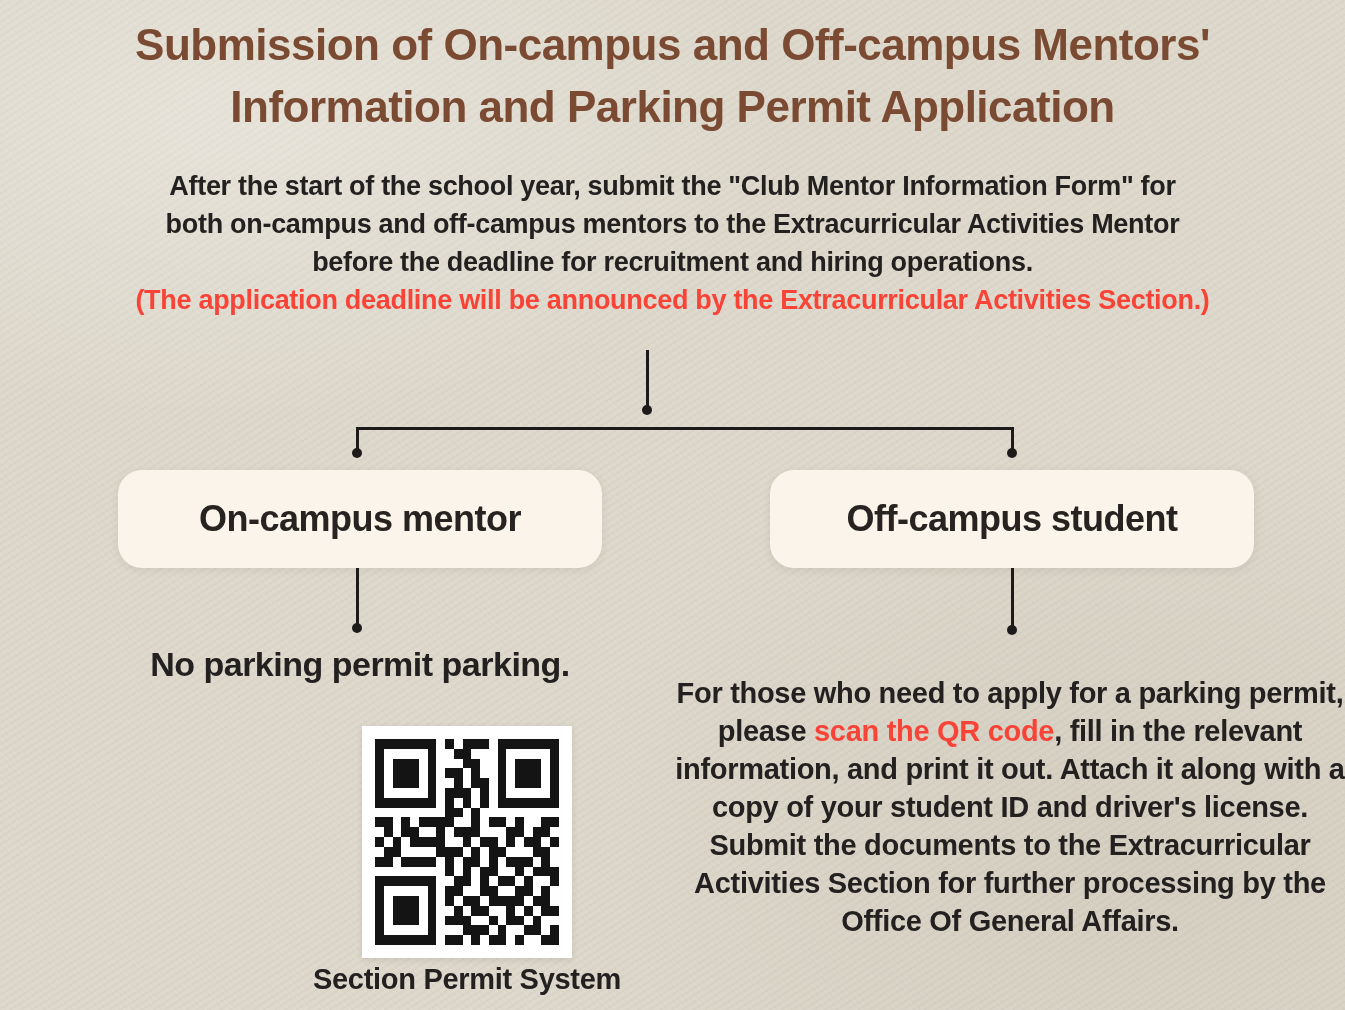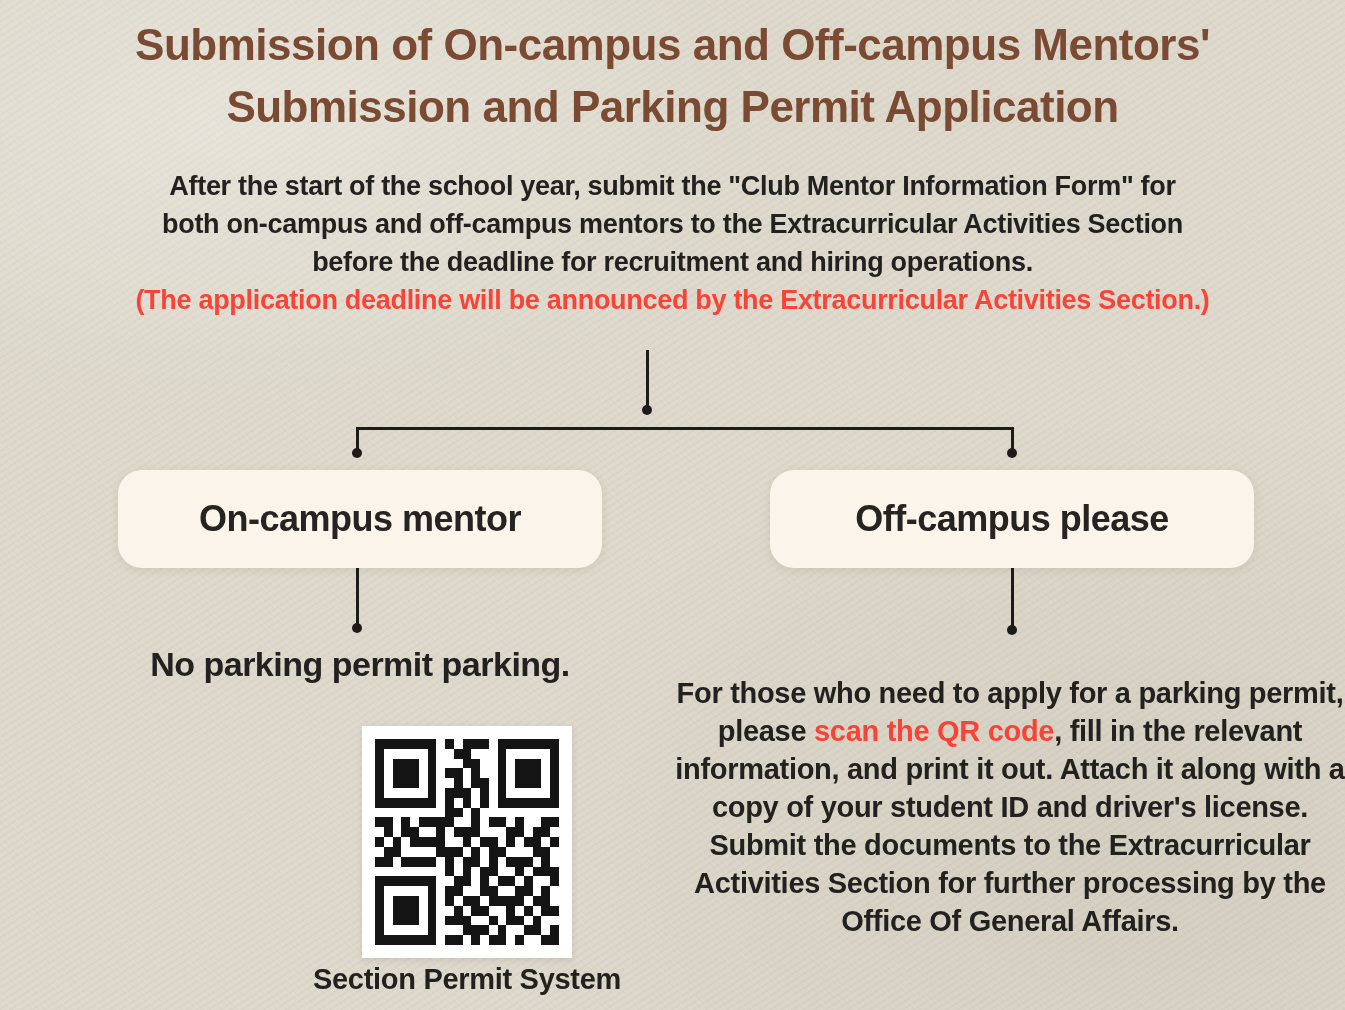--- a/index.html
+++ b/index.html
@@ -102,43 +102,43 @@
   }
   .red-inline { color: #f94337; }
 </style>
 </head>
 <body>
 
 <div class="canvas">
 
   <header class="title">
     <div class="title-line">Submission of On-campus and Off-campus Mentors'</div>
-    <div class="title-line">Submission and Parking Permit Application</div>
+    <div class="title-line">Information and Parking Permit Application</div>
   </header>
 
   <section class="intro">
     <div class="intro-line">After the start of the school year, submit the "Club Mentor Information Form" for</div>
-    <div class="intro-line">both on-campus and off-campus mentors to the Extracurricular Activities Section</div>
+    <div class="intro-line">both on-campus and off-campus mentors to the Extracurricular Activities Mentor</div>
     <div class="intro-line">before the deadline for recruitment and hiring operations.</div>
     <div class="intro-line deadline">(The application deadline will be announced by the Extracurricular Activities Section.)</div>
   </section>
 
   <div class="cline" style="left:646px; top:350px; width:3px; height:56px;"></div>
   <div class="cdot" style="left:642px; top:405px;"></div>
   <div class="cline" style="left:356px; top:427px; width:658px; height:3px;"></div>
   <div class="cline" style="left:356px; top:427px; width:3px; height:22px;"></div>
   <div class="cdot" style="left:352px; top:448px;"></div>
   <div class="cline" style="left:1011px; top:427px; width:3px; height:22px;"></div>
   <div class="cdot" style="left:1007px; top:448px;"></div>
 
   <div class="node node-left">
     <span class="node-label">On-campus mentor</span>
   </div>
   <div class="node node-right">
-    <span class="node-label">Off-campus please</span>
+    <span class="node-label">Off-campus student</span>
   </div>
 
   <div class="cline" style="left:356px; top:568px; width:3px; height:56px;"></div>
   <div class="cdot" style="left:352px; top:623px;"></div>
   <div class="cline" style="left:1011px; top:568px; width:3px; height:58px;"></div>
   <div class="cdot" style="left:1007px; top:625px;"></div>
 
   <div class="left-result">No parking permit parking.</div>
 
   <div class="qr-card">

